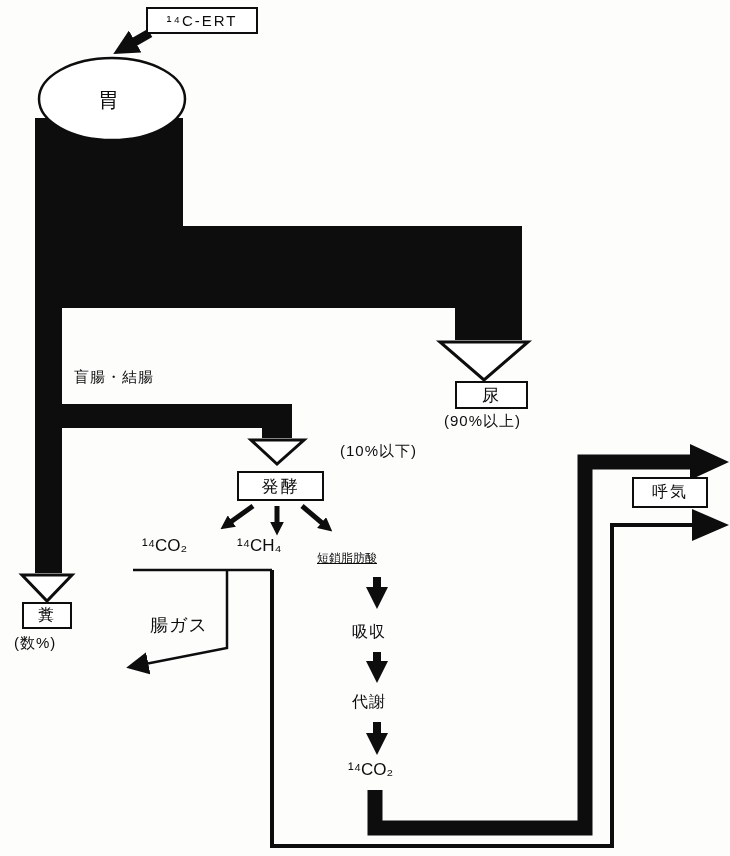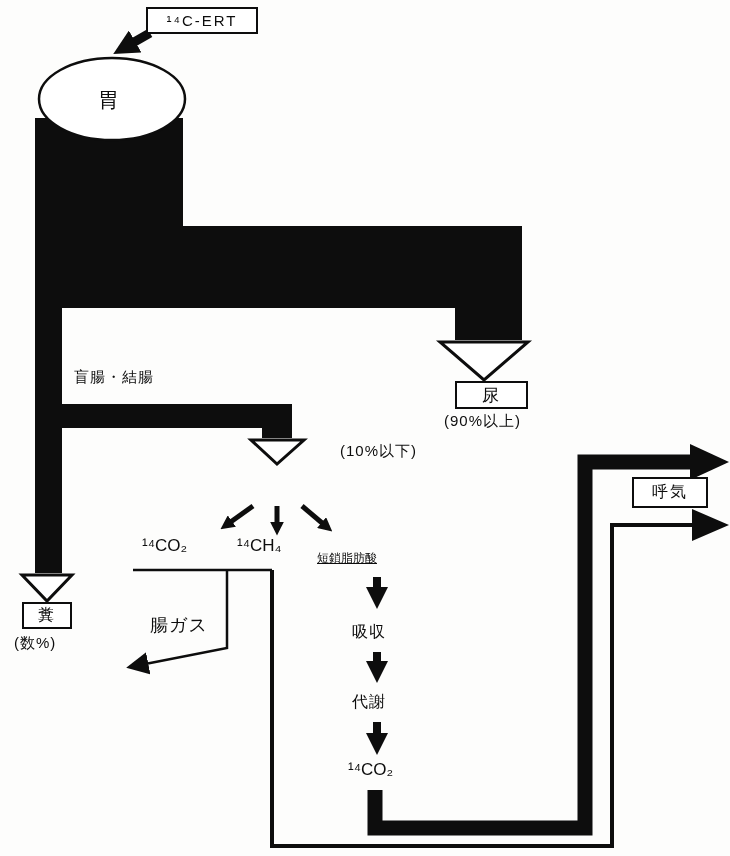--- a/index.html
+++ b/index.html
@@ -67,20 +67,21 @@
   <div class="lbl" style="left:98px;top:86px;font-size:21px;">胃</div>
 
 
   <div class="nbox" style="left:455px;top:381px;width:73px;height:28px;font-size:17px;">尿</div>
   <div class="lbl" style="left:444px;top:412px;font-size:15px;">(90%以上)</div>
 
   <div class="lbl" style="left:74px;top:368px;font-size:15px;">盲腸・結腸</div>
 
   <div class="lbl" style="left:300px;top:442px;font-size:15px;margin-left:40px;">(10%以下)</div>
 
+  <div class="nbox" style="left:237px;top:471px;width:87px;height:30px;font-size:17px;">発酵</div>
 
   <div class="lbl" style="left:142px;top:536px;font-size:17px;letter-spacing:0;">¹⁴CO₂</div>
   <div class="lbl" style="left:237px;top:536px;font-size:17px;letter-spacing:0;text-align:center;">¹⁴CH₄</div>
   <div class="lbl" style="left:317px;top:550px;font-size:12px;letter-spacing:0;text-decoration:underline;">短鎖脂肪酸</div>
 
   <div class="lbl" style="left:150px;top:613px;font-size:18px;">腸ガス</div>
 
   <div class="nbox" style="left:22px;top:602px;width:50px;height:27px;font-size:16px;">糞</div>
   <div class="lbl" style="left:14px;top:634px;font-size:15px;">(数%)</div>
 

